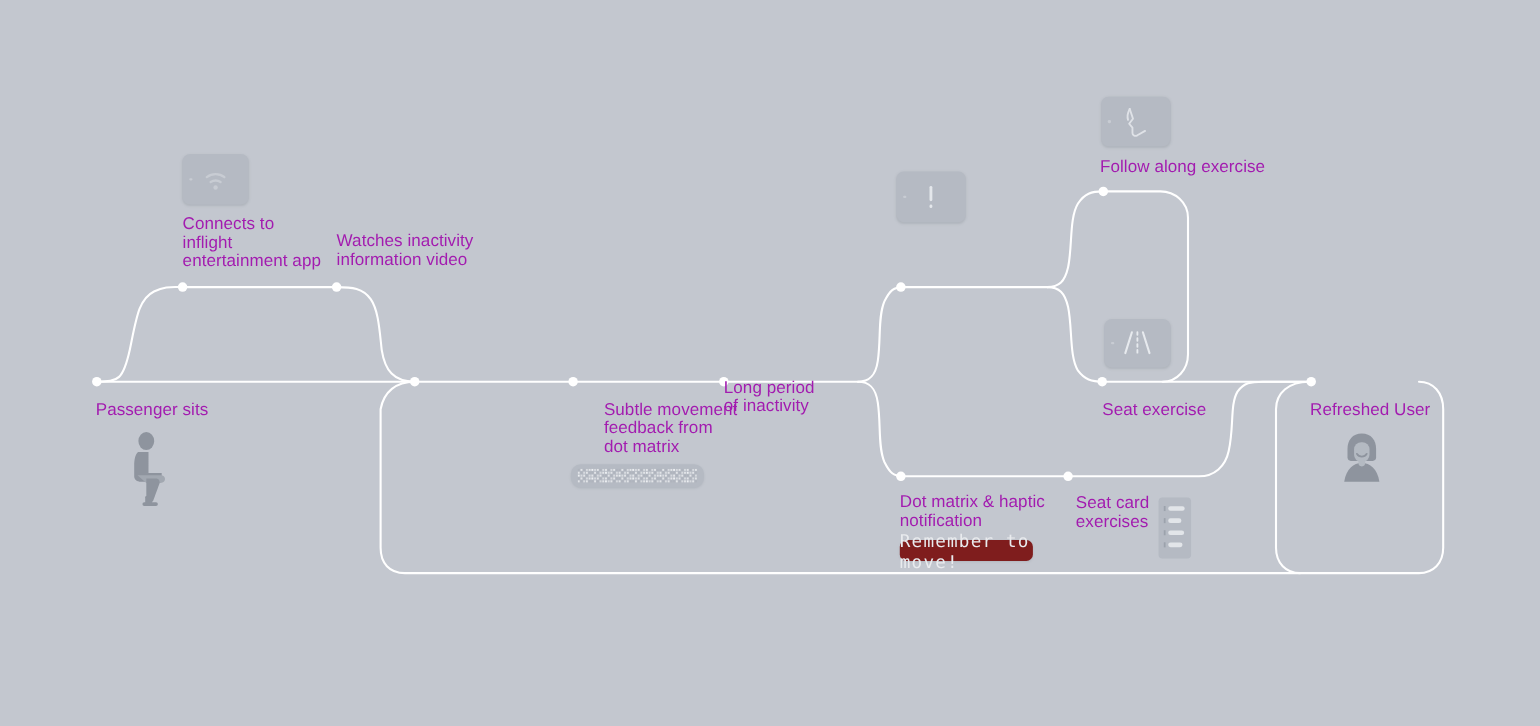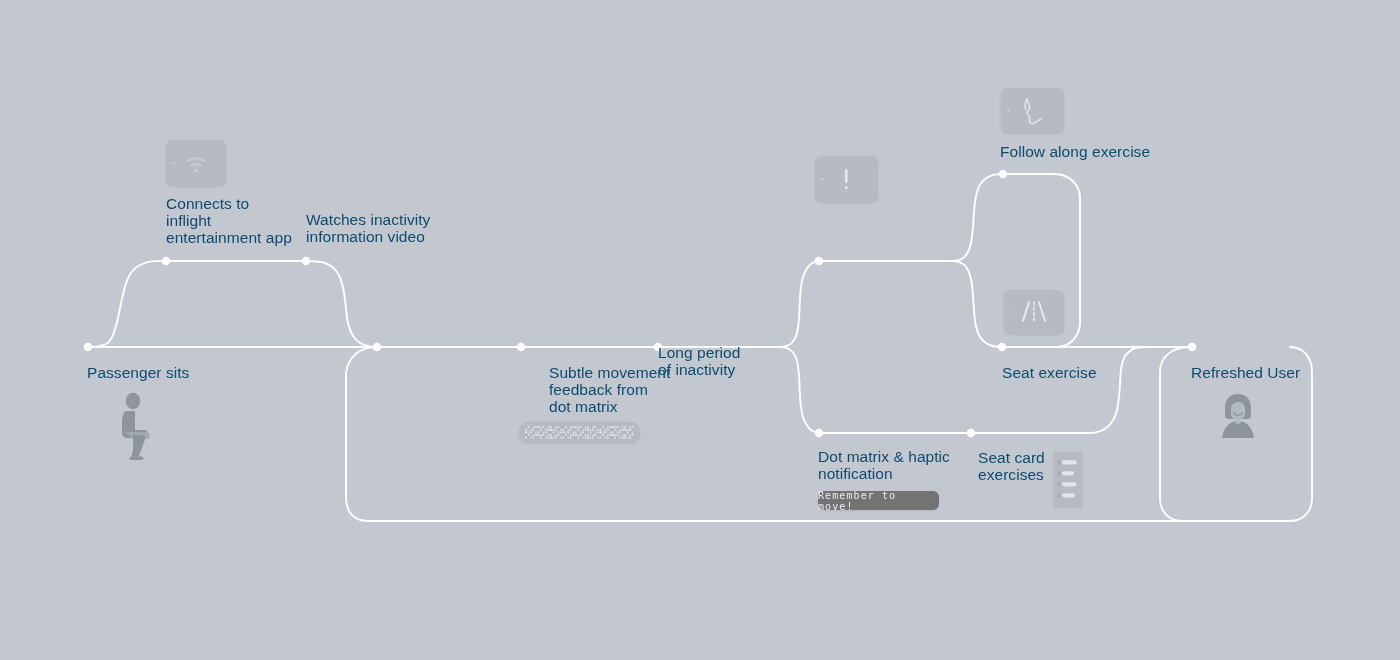--- a/index.html
+++ b/index.html
@@ -17,21 +17,21 @@
   }
   #flow-svg {
     position: absolute;
     left: 0;
     top: 0;
     width: 1400px;
     height: 660px;
   }
   .node-label {
     position: absolute;
-    color: #0c4a6e;
+    color: #a21caf;
     font-size: 15.5px;
     line-height: 17px;
     font-family: "Liberation Sans", sans-serif;
     letter-spacing: 0.05px;
     white-space: pre-line;
     text-shadow: 0 0 1px rgba(255,255,255,0.12);
   }
   .device {
     position: absolute;
     background: #b5bac3;
@@ -53,25 +53,25 @@
     position: absolute;
     background: #b5bac3;
     border-radius: 9px;
     box-shadow: 0 1px 2px rgba(120,126,136,0.22);
     display: flex;
     align-items: center;
     justify-content: center;
   }
   .badge-msg {
     position: absolute;
-    background: #737373;
+    background: #7f1d1d;
     border-radius: 6px;
     color: #e9ebee;
     font-family: "DejaVu Sans Mono", monospace;
-    font-size: 10px;
+    font-size: 16px;
     letter-spacing: 1.1px;
     display: flex;
     align-items: center;
     justify-content: center;
     box-shadow: 0 1px 2px rgba(120,126,136,0.2);
   }
   .figure { position: absolute; }
 </style>
 </head>
 <body>

